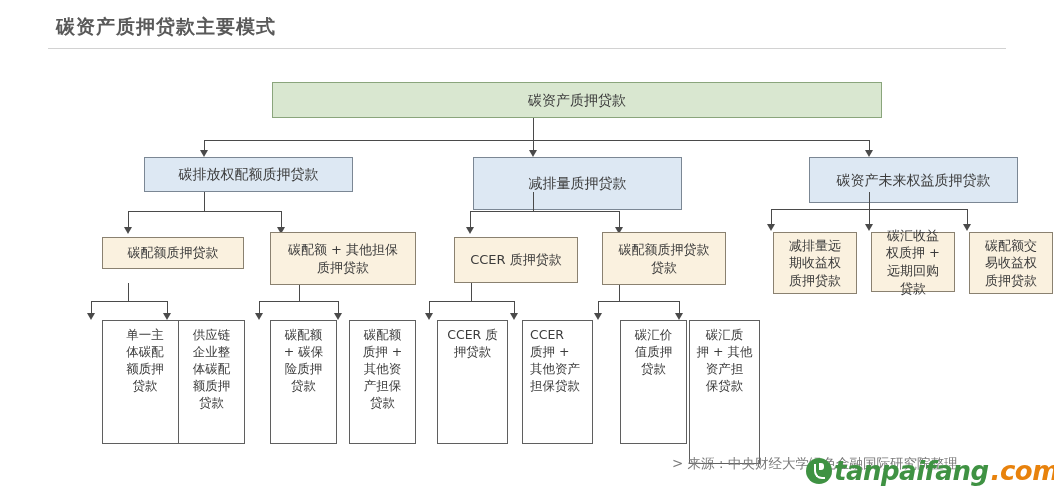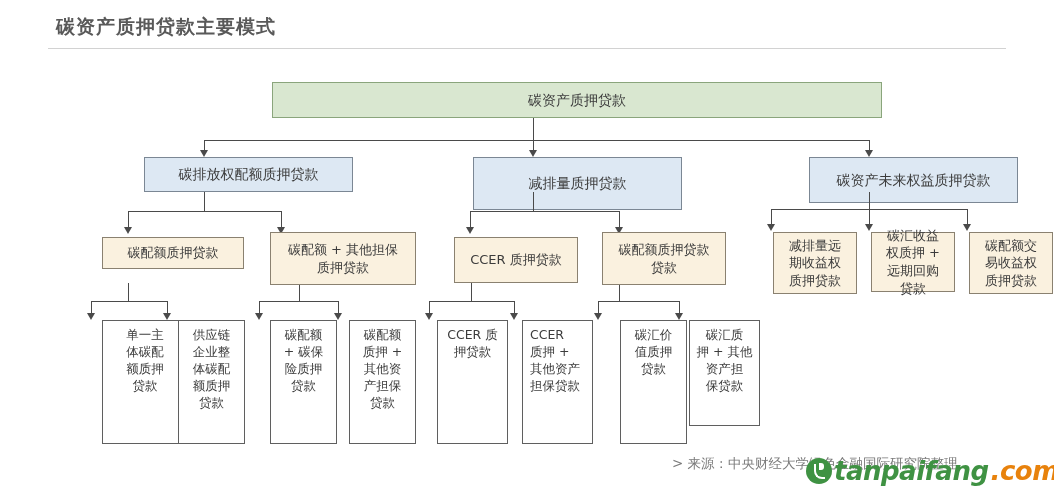--- a/index.html
+++ b/index.html
@@ -269,21 +269,21 @@
 贷款</div>
   <div class="node leaf" style="left:393px; top:320px; width:71px; height:124px;">CCER 质
 押贷款</div>
   <div class="node leaf align-left" style="left:478px; top:320px; width:71px; height:124px;">CCER
 质押 +
 其他资产
 担保贷款</div>
   <div class="node leaf" style="left:576px; top:320px; width:67px; height:124px;">碳汇价
 值质押
 贷款</div>
-  <div class="node leaf" style="left:645px; top:320px; width:71px; height:106px;">碳汇质
+  <div class="node leaf" style="left:645px; top:320px; width:71px; height:144px;">碳汇质
 押 + 其他
 资产担
 保贷款</div>
 
   <div id="source-note">&gt; 来源：中央财经大学绿色金融国际研究院整理</div>
   <div id="watermark">
     <div id="wm-logo"></div>
     <span class="wm-text wm-name">tanpaifang</span>
     <span class="wm-text wm-tld">.com</span>
   </div>

